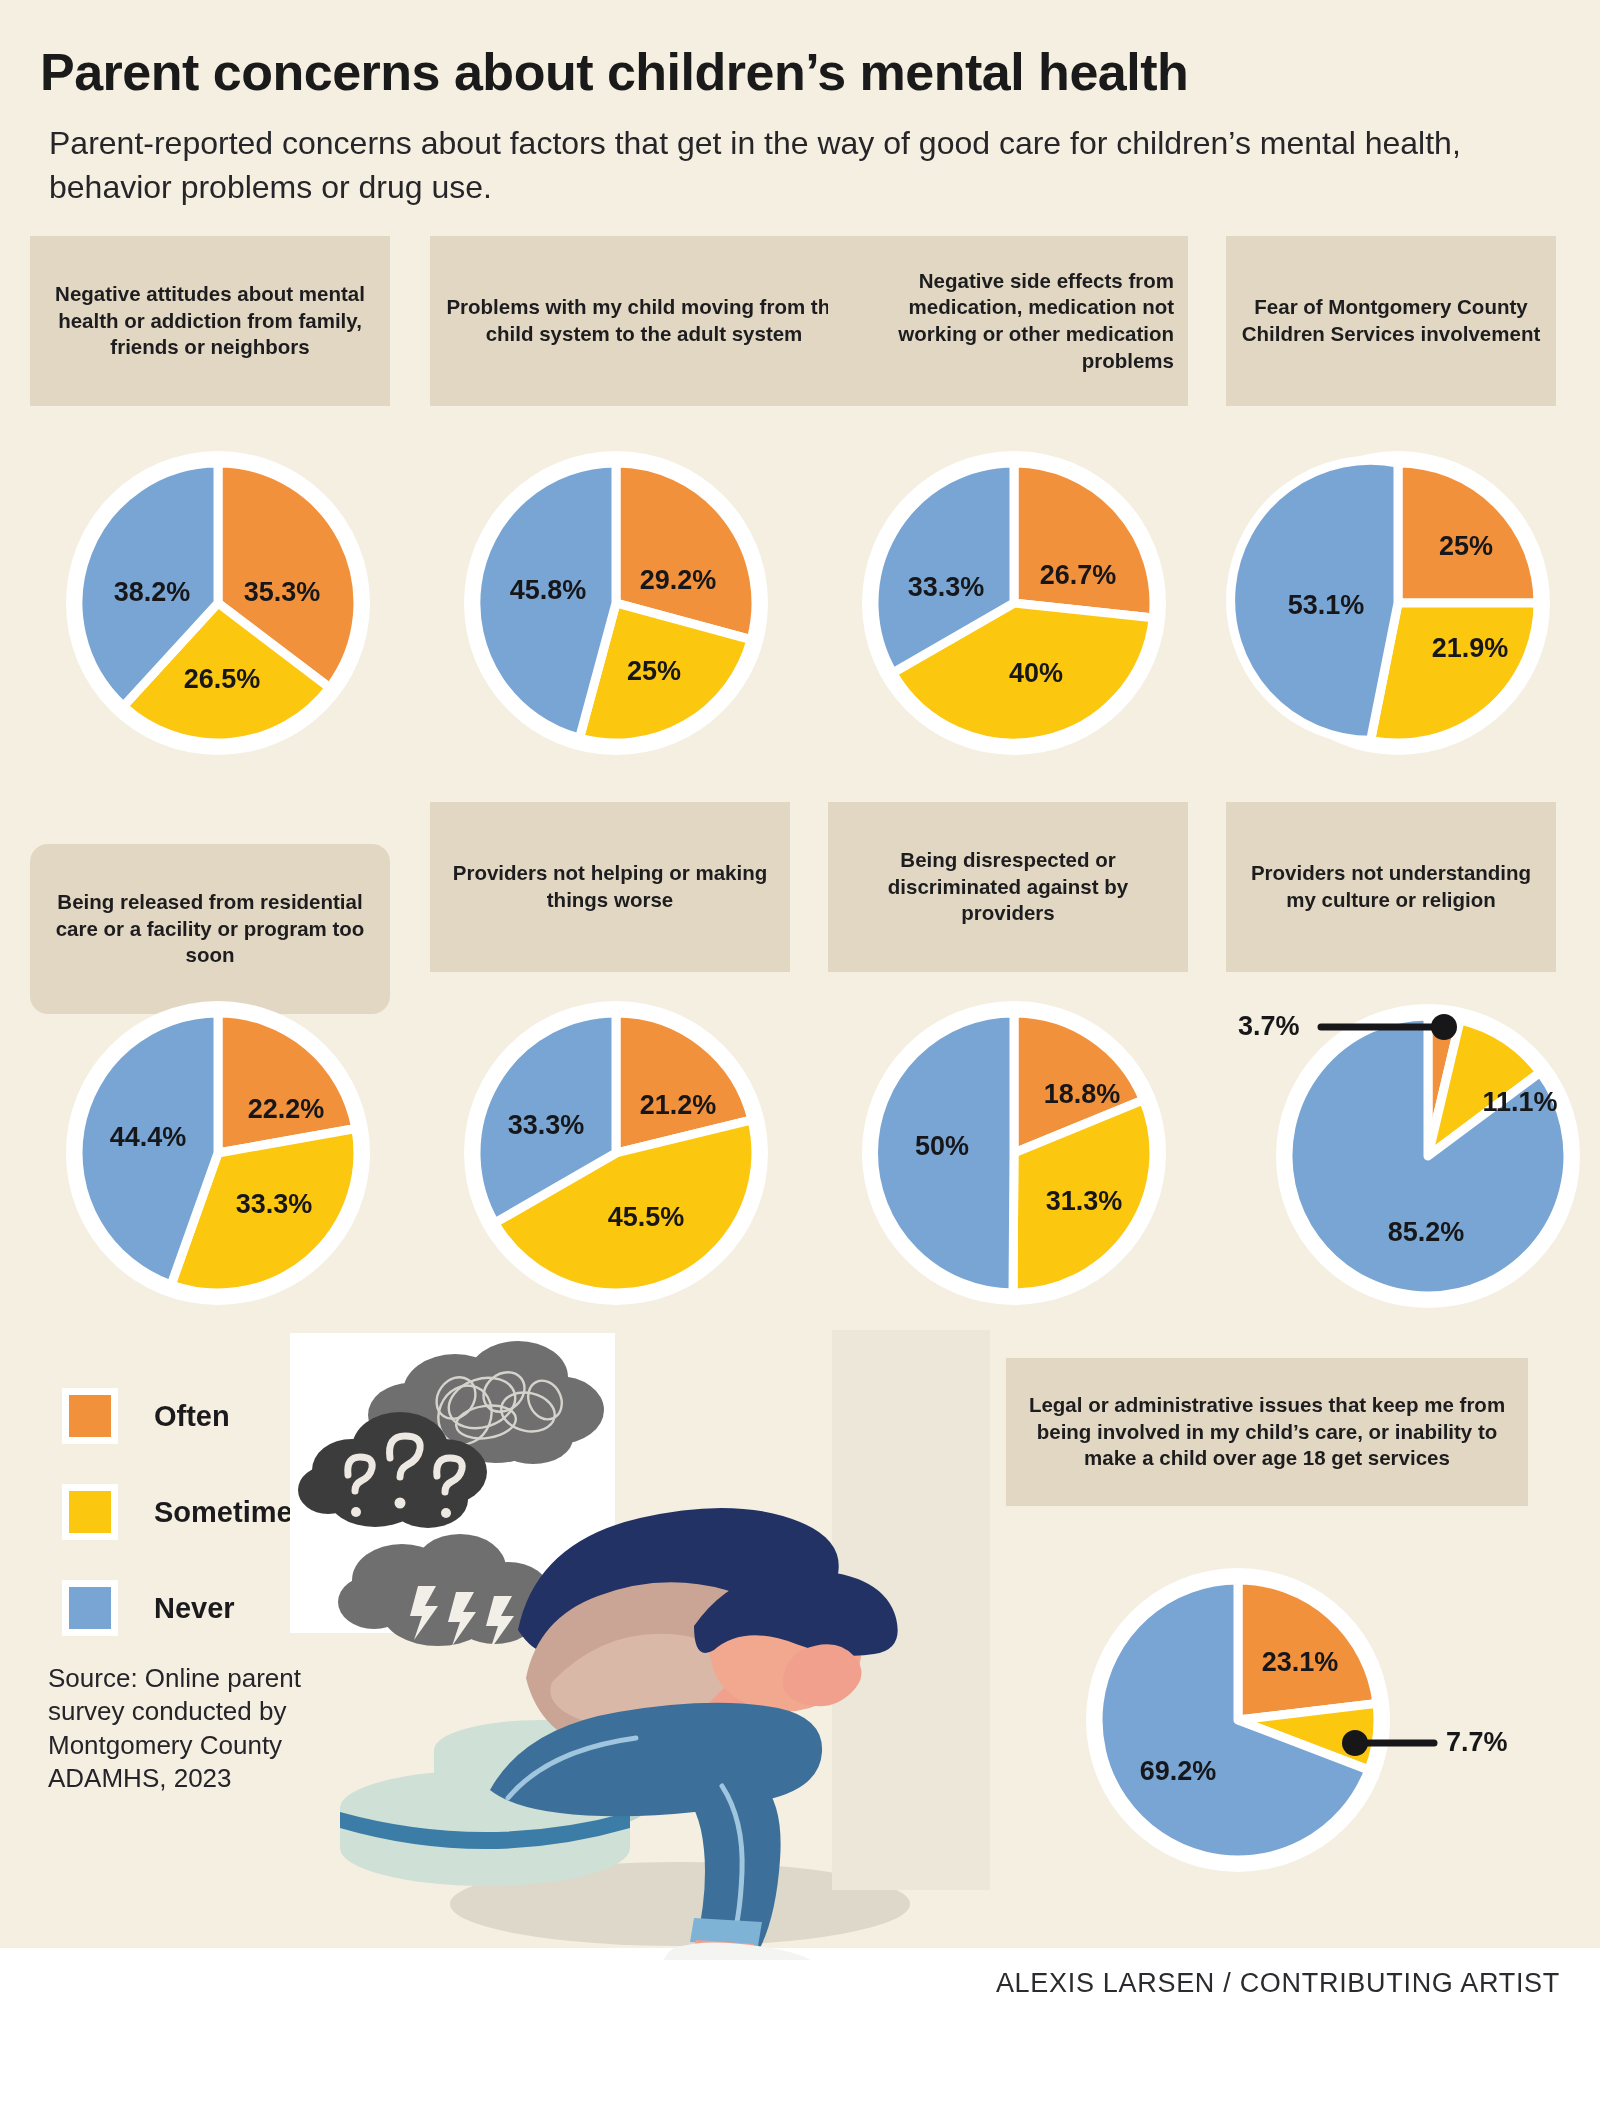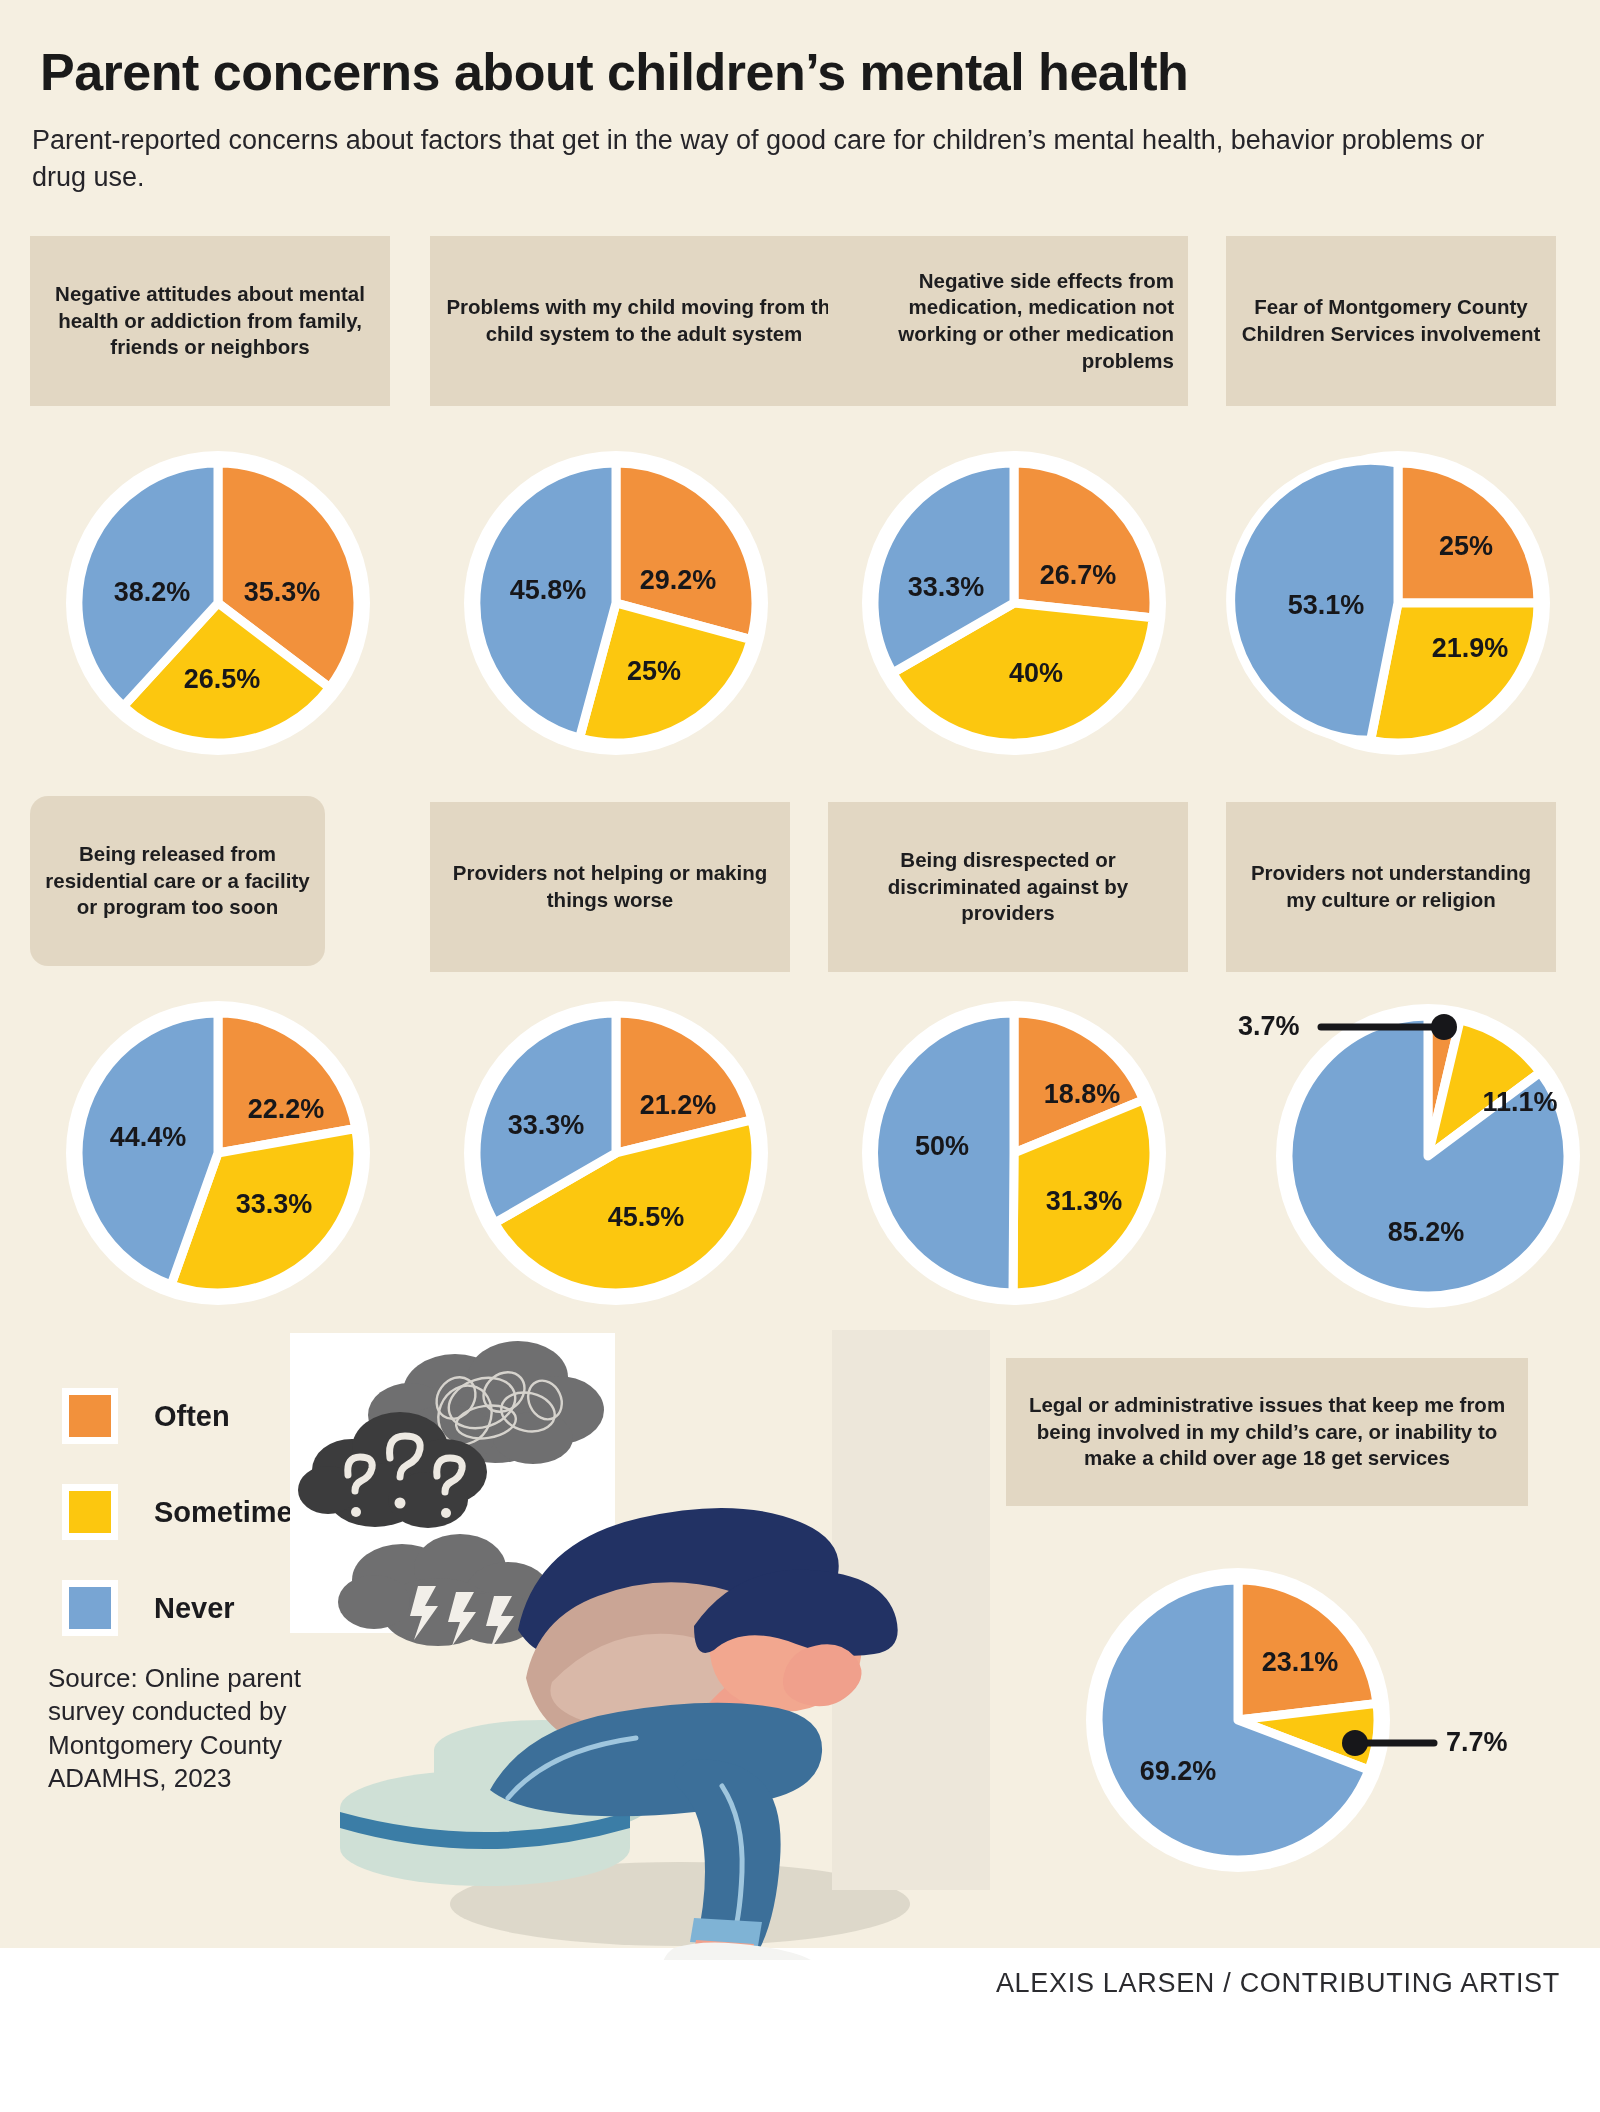--- a/index.html
+++ b/index.html
@@ -17,22 +17,22 @@
   #beige { position:absolute; left:0; top:0; width:1600px; height:1948px; background:#F5EFE1; }
   #footerstrip { position:absolute; left:0; top:1948px; width:1600px; height:164px; background:#ffffff; }
 
   
   #title {
     position:absolute; left:40px; top:45px; width:1520px;
     font-size:52px; font-weight:bold; color:#1a1a1a;
     letter-spacing:-0.5px; line-height:1.05;
   }
   #subtitle {
-    position:absolute; left:32px; top:122px; width:1480px;
-    font-size:27px; color:#26252a; line-height:1.36; font-weight:400;
+    position:absolute; left:49px; top:122px; width:1480px;
+    font-size:32px; color:#26252a; line-height:1.36; font-weight:400;
   }
 
   
   .hdr {
     position:absolute; background:#E2D7C3;
     display:flex; align-items:center; justify-content:center;
     text-align:center; padding:10px 14px;
   }
   .hdr span {
     font-size:20.5px; font-weight:bold; color:#1d1d1f; line-height:1.30;
@@ -161,21 +161,21 @@
         <path d="M 140 0 A 140 140 0 0 1 -27.4 137.3 L 0 0 Z" fill="#FCC70F" stroke="#ffffff" stroke-width="9" stroke-linejoin="round"></path>
 
         <path d="M -27.4 137.3 A 140 140 0 1 1 0 -140 L 0 0 Z" fill="#78A5D3" stroke="#ffffff" stroke-width="9" stroke-linejoin="round"></path>
         <text class="pielabel" x="68" y="-55">25%</text>
         <text class="pielabel" x="72" y="47">21.9%</text>
         <text class="pielabel" x="-72" y="4">53.1%</text>
       </g>
     </svg>
   </div>
 
-  <div class="hdr" style="left:30px; top:796px; width:295px; height:170px;border-radius:18px;">
+  <div class="hdr" style="left:30px; top:844px; width:360px; height:170px;border-radius:18px;">
     <span>Being released from residential care or a facility or program too soon</span>
   </div>
   <div class="hdr" style="left:430px; top:802px; width:360px; height:170px;">
     <span>Providers not helping or making things worse</span>
   </div>
   <div class="hdr" style="left:828px; top:802px; width:360px; height:170px;">
     <span>Being disrespected or discriminated against by providers</span>
   </div>
   <div class="hdr" style="left:1226px; top:802px; width:330px; height:170px;">
     <span>Providers not understanding my culture or religion</span>

